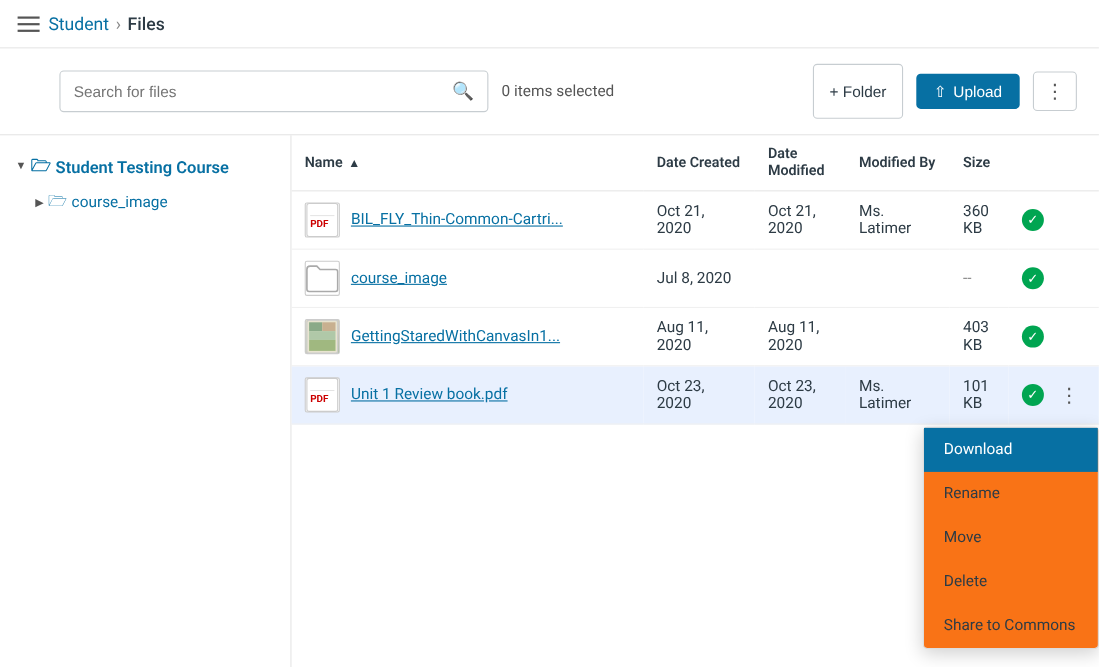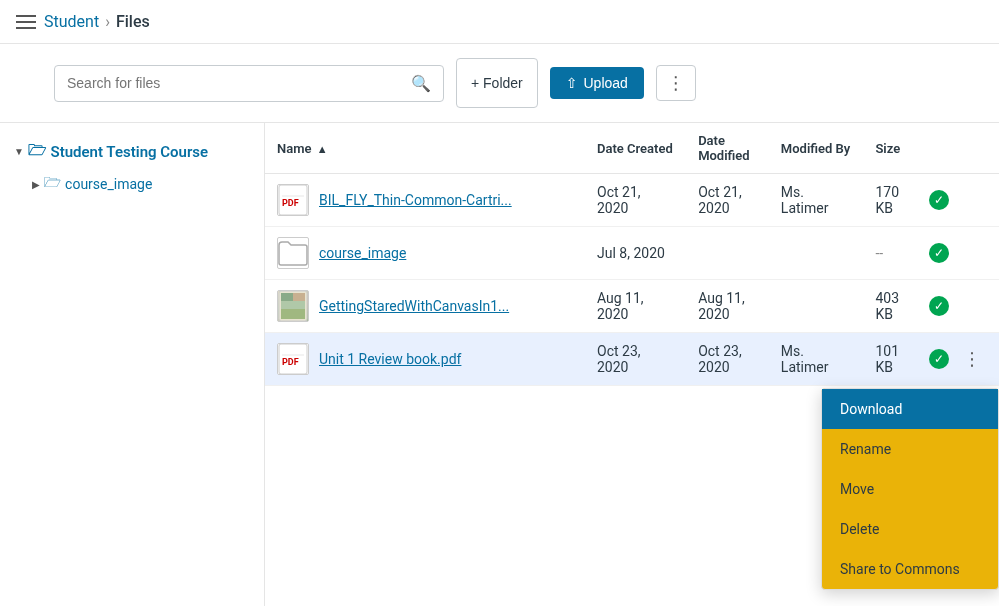--- a/index.html
+++ b/index.html
@@ -227,22 +227,22 @@
       color: #555;
       padding: 2px 6px;
       border-radius: 3px;
     }
 
     
     .context-menu {
       position: absolute;
       top: 265px;
       right: 0px;
-      width: 178px;
-      background: #eab308;
+      width: 160px;
+      background: #f97316;
       border: 1px solid #ddd;
       border-radius: 4px;
       box-shadow: 0 4px 16px rgba(0,0,0,0.18);
       z-index: 100;
     }
     .context-menu-item {
       padding: 12px 18px;
       cursor: pointer;
       font-size: 14px;
       color: #2d3b45;
@@ -267,20 +267,21 @@
     <span style="color:#888;">›</span>
     <span style="color:#2d3b45;font-weight:500;">Files</span>
   </div>
 </div>
 
 <div class="toolbar">
   <div class="search-box">
     <input type="text" placeholder="Search for files" style="">
     <button class="search-icon-btn">🔍</button>
   </div>
+  <span class="items-selected">0 items selected</span>
   <button class="btn-folder">+ Folder</button>
   <button class="btn-upload">
     <span>⇧</span>
     <span>Upload</span>
   </button>
   <button class="btn-more">⋮</button>
 </div>
 
 <div class="main-layout">
 
@@ -323,21 +324,21 @@
                     <text x="4" y="22" font-size="9" fill="#cc0000" font-weight="bold">PDF</text>
                     <line x1="4" y1="12" x2="26" y2="12" stroke="#ccc" stroke-width="0.5"></line>
                   </svg>
     </div>
         <span>BIL_FLY_Thin-Common-Cartri...</span>
       </div>
     </td>
     <td>Oct 21, 2020</td>
     <td>Oct 21, 2020</td>
     <td>Ms. Latimer</td>
-    <td class="">170 KB</td>
+    <td class="">360 KB</td>
     <td>
       <div class="actions-cell">
         <div class="check-icon">✓</div>
 
       </div>
     </td>
   </tr>
           <tr>
     <td>
       <div class="file-name-cell">

